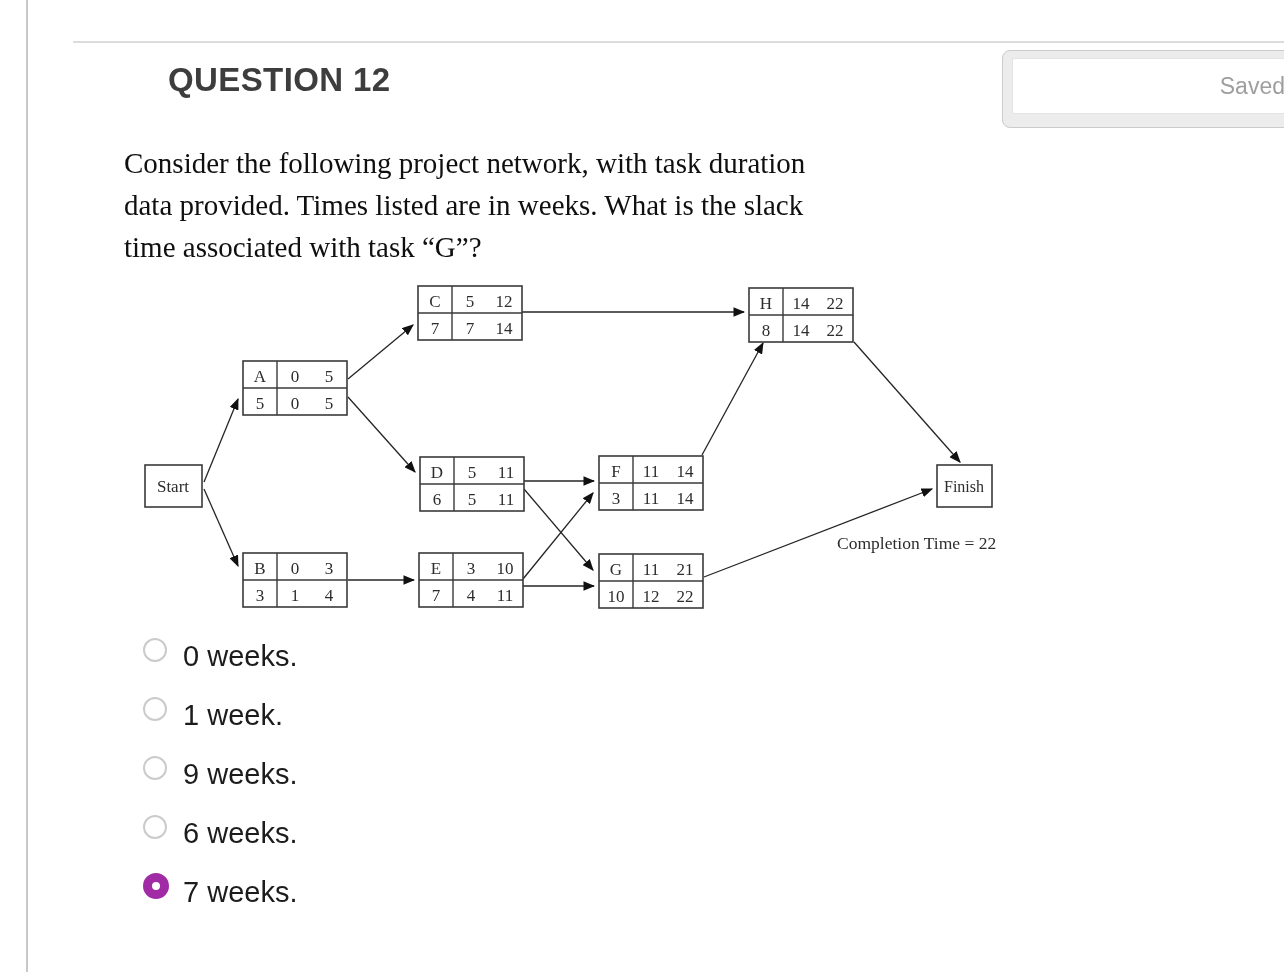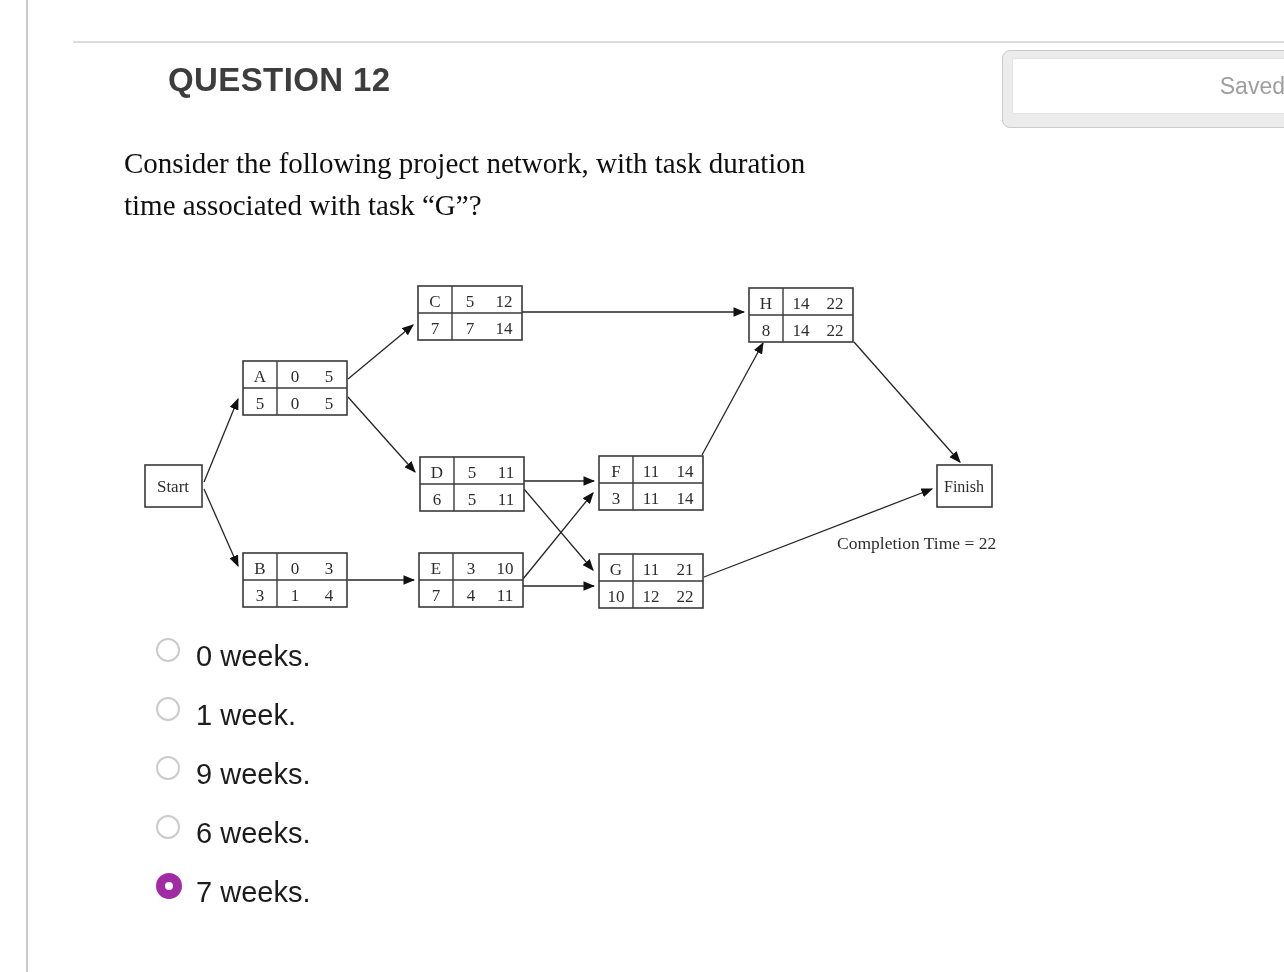--- a/index.html
+++ b/index.html
@@ -26,21 +26,21 @@
     position:absolute;left:124px;top:142px;font-family:"Liberation Serif",serif;
     font-size:29px;color:#0f0f0f;
   }
   .question-text .line{height:42px;line-height:42px;white-space:nowrap;}
   .diagram{position:absolute;left:143px;top:283px;}
   .diagram text{font-family:"Liberation Serif",serif;fill:#2d2d2d;font-size:17px;}
   .diagram .nt{text-anchor:middle;}
   .diagram rect{fill:#ffffff;stroke:#3a3a3a;stroke-width:1.6;}
   .diagram line.cell{stroke:#3a3a3a;stroke-width:1.4;}
   .diagram line.edge{stroke:#252525;stroke-width:1.3;}
-  .options{position:absolute;left:156px;top:632px;}
+  .options{position:absolute;left:143px;top:632px;}
   .opt-row{display:flex;align-items:center;height:48px;margin-bottom:11px;cursor:pointer;}
   .radio{
     width:24px;height:24px;border-radius:50%;border:2px solid #cbcbcb;box-sizing:border-box;
     background:#fff;margin-right:16px;position:relative;top:-6px;flex:0 0 auto;
   }
   .radio.selected{width:26px;height:26px;border:9px solid var(--accent,#a12ba5);margin-right:14px;}
   .opt-label{font-size:29px;color:#1c1c1c;}
 </style>
 </head>
 <body>
@@ -49,20 +49,21 @@
 <div class="top-rule"></div>
 
 <div class="q-header">QUESTION 12</div>
 
 <div class="grade-pill">
   <div class="saved-box">Saved</div>
 </div>
 
 <div class="question-text">
   <div class="line">Consider the following project network, with task duration</div>
+  <div class="line">data provided. Times listed are in weeks. What is the slack</div>
   <div class="line">time associated with task “G”?</div>
 </div>
 
 <svg class="diagram" width="870" height="330" viewBox="0 0 870 330">
   <defs>
     <marker id="arrow" viewBox="0 0 10 8" refX="9" refY="4" markerWidth="9" markerHeight="7.2" orient="auto">
       <path d="M0,0 L10,4 L0,8 z" fill="#111"></path>
     </marker>
   </defs>
 

